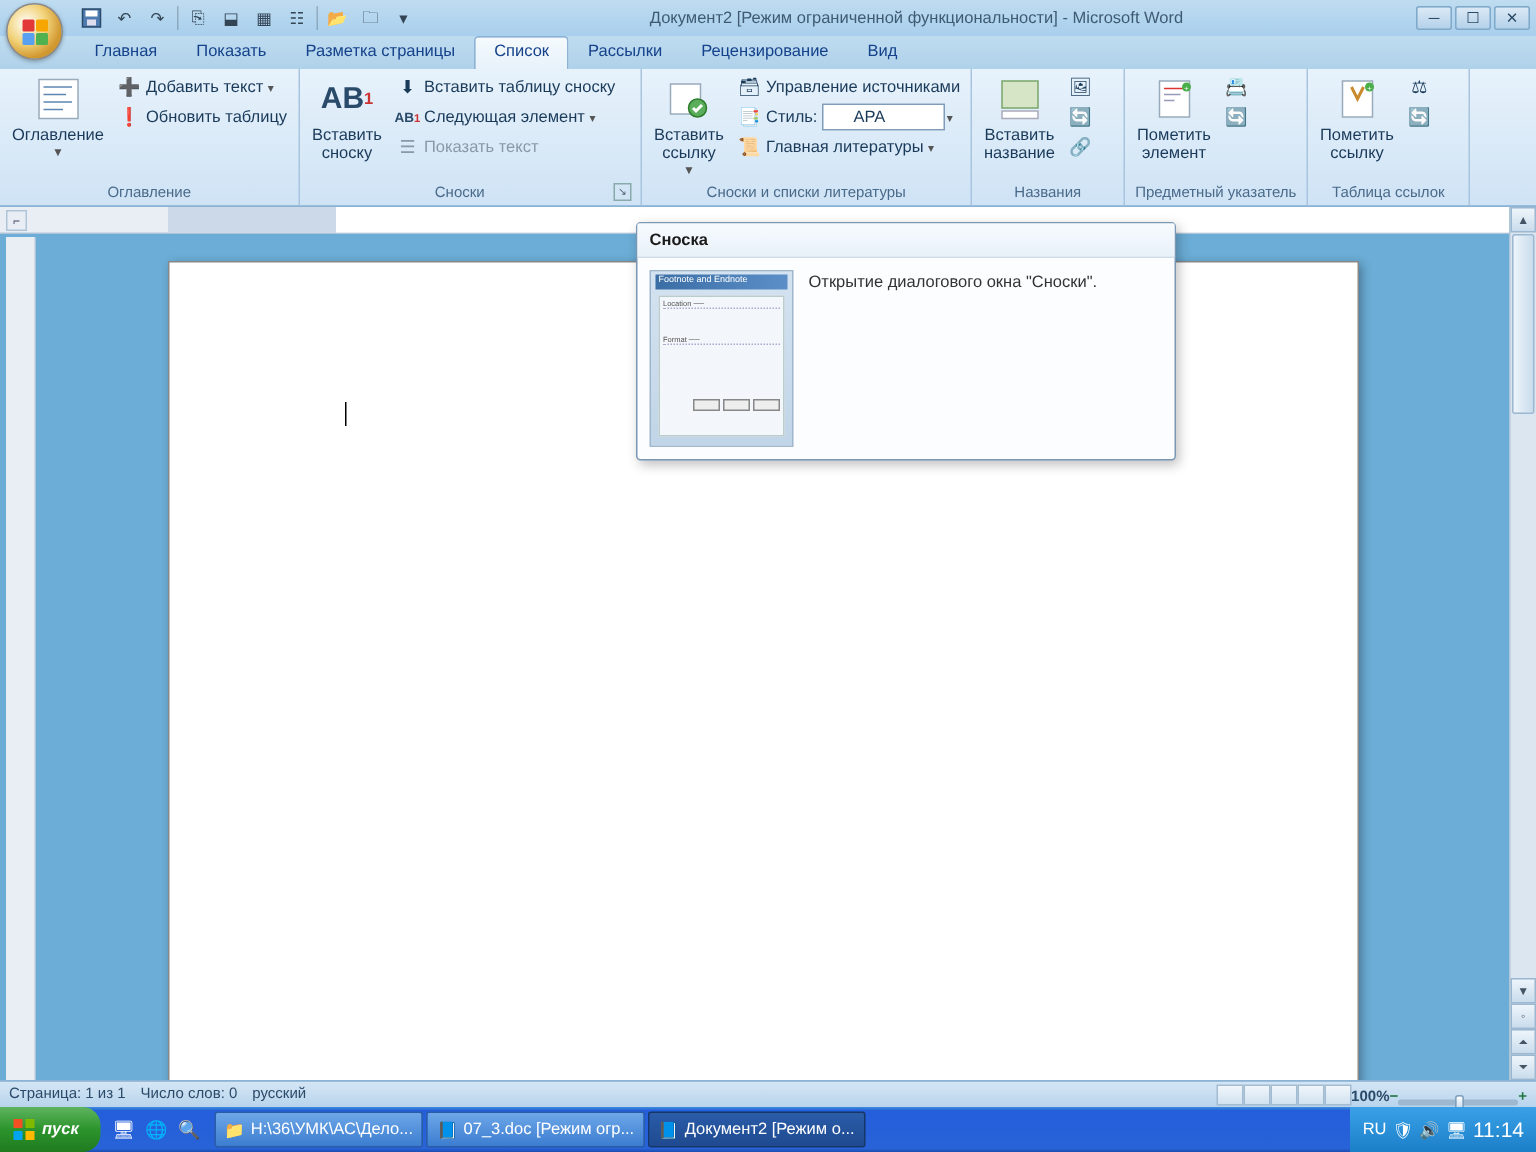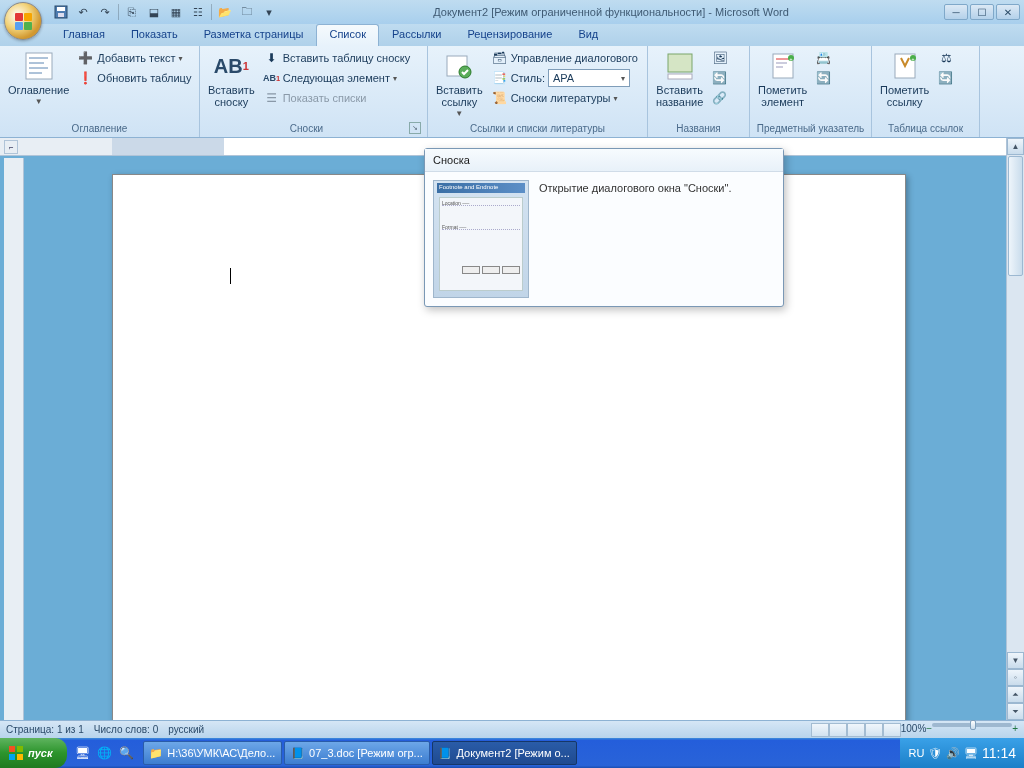--- a/index.html
+++ b/index.html
@@ -26,21 +26,21 @@
 .ribbon { height: 92px; background: linear-gradient(#e7f2fb,#cfe3f5); border-bottom: 1px solid #8db2d3; display: flex; }
 .group { border-right: 1px solid #a8c4de; display: flex; flex-direction: column; padding: 2px 4px; }
 .group-body { flex: 1; display: flex; align-items: flex-start; gap: 2px; }
 .group-label { font-size: 10px; color: #4a6a8a; text-align: center; padding: 1px 0; white-space: nowrap; }
 .big-btn { display: flex; flex-direction: column; align-items: center; padding: 2px 4px; font-size: 11px; color: #1a3a5a; text-align: center; line-height: 1.1; gap: 2px; }
 .ico32 { width: 32px; height: 32px; display: flex; align-items: center; justify-content: center; font-size: 20px; }
 .small-row { display: flex; align-items: center; gap: 3px; font-size: 11px; color: #1a3a5a; padding: 1px 3px; height: 20px; white-space: nowrap; }
 .small-row.disabled { color: #8a99a8; }
 .ico16 { width: 16px; height: 16px; display: inline-flex; align-items: center; justify-content: center; font-size: 12px; }
 .vcol { display: flex; flex-direction: column; }
-.stylebox { background: #fff; border: 1px solid #7f9db9; height: 18px; width: 82px; font-size: 11px; padding: 0 4px; display: flex; align-items: center; justify-content: space-between; gap: 41px; }
+.stylebox { background: #fff; border: 1px solid #7f9db9; height: 18px; width: 82px; font-size: 11px; padding: 0 20px; display: flex; align-items: center; justify-content: space-between; gap: 41px; }
 .drop-arrow { font-size: 8px; color: #555; }
 .dialog-launcher { width: 12px; height: 12px; border: 1px solid #8aa; font-size: 7px; display: flex; align-items: center; justify-content: center; align-self: flex-end; margin: 0 2px 1px 0; color: #567; }
 
 
 .ruler-h { height: 18px; background: #e8eef4; border-bottom: 1px solid #b0c4d8; display: flex; align-items: center; font-size: 8px; color: #667; padding-left: 28px; overflow: hidden; }
 .ruler-h .margin { background: #cbd9e8; height: 18px; }
 .ruler-h .content { background: #fff; height: 18px; flex: 1; position: relative; }
 .ruler-corner { position: absolute; left: 4px; top: 140px; width: 14px; height: 14px; background: #e8eef4; border: 1px solid #b0c4d8; font-size: 8px; display: flex; align-items: center; justify-content: center; color: #446; }
 .ruler-v { position: absolute; left: 4px; top: 158px; width: 20px; bottom: 48px; background: #e8eef4; border-right: 1px solid #b0c4d8; }
 
@@ -50,31 +50,31 @@
 .cursor { position: absolute; left: 230px; top: 268px; width: 1px; height: 16px; background: #000; }
 
 
 .scroll-v { position: absolute; right: 0; top: 138px; bottom: 48px; width: 18px; background: #dbe6f1; border-left: 1px solid #b0c4d8; display: flex; flex-direction: column; }
 .scroll-btn { height: 17px; background: linear-gradient(#eef5fb,#c9dcec); border: 1px solid #9cb8d1; display: flex; align-items: center; justify-content: center; font-size: 8px; color: #456; }
 .scroll-track { flex: 1; }
 .scroll-thumb { height: 120px; background: linear-gradient(90deg,#eef5fb,#c9dcec); border: 1px solid #9cb8d1; border-radius: 2px; margin: 1px; }
 
 
 .tooltip { position: absolute; left: 424px; top: 148px; width: 360px; background: #fbfdff; border: 1px solid #7a98b5; border-radius: 3px; box-shadow: 2px 3px 8px rgba(0,0,0,.25); font-size: 11px; }
-.tooltip-title { font-weight: normal; color: #1a1a1a; padding: 5px 8px; background: linear-gradient(#f7fbfe,#e8f1f9); border-bottom: 1px solid #d0dce8; }
+.tooltip-title { font-weight: bold; color: #1a1a1a; padding: 5px 8px; background: linear-gradient(#f7fbfe,#e8f1f9); border-bottom: 1px solid #d0dce8; }
 .tooltip-body { display: flex; gap: 10px; padding: 8px; }
 .tooltip-img { width: 96px; height: 118px; background: linear-gradient(#d4e3f1,#c1d5e8); border: 1px solid #9fb6cc; position: relative; }
 .tooltip-img .tb { position: absolute; left: 3px; right: 3px; top: 2px; height: 10px; background: linear-gradient(90deg,#3a6ea5,#5c8fc7); font-size: 6px; color: #fff; padding: 1px 2px; }
 .tooltip-img .panel { position: absolute; left: 5px; right: 5px; top: 16px; bottom: 6px; background: #f3f6fa; border: 1px solid #bcc; font-size: 5px; color: #555; padding: 2px; }
 .tooltip-text { flex: 1; color: #333; padding-top: 2px; }
 
 
 .status { position: absolute; left: 0; right: 0; bottom: 30px; height: 18px; background: linear-gradient(#d5e6f5,#b8d4ec); border-top: 1px solid #8db2d3; display: flex; align-items: center; font-size: 10px; color: #274; padding: 0 6px; gap: 10px; }
 .status .cell { color: #2b4a69; }
-.status-right { margin-left: auto; display: flex; align-items: flex-start; gap: 0; }
+.status-right { margin-left: auto; display: flex; align-items: flex-end; gap: 0; font-weight: bold; }
 .view-btn { width: 18px; height: 14px; background: linear-gradient(#f0f6fb,#d1e2f0); border: 1px solid #a3bcd2; }
 .zoom-slider { width: 80px; height: 4px; background: #9eb8d0; position: relative; border-radius: 2px; }
 .zoom-slider .knob { position: absolute; left: 38px; top: -3px; width: 6px; height: 10px; background: linear-gradient(#fff,#c9dcec); border: 1px solid #7fa0bd; border-radius: 2px; }
 
 
 .taskbar { position: absolute; left: 0; right: 0; bottom: 0; height: 30px; background: linear-gradient(#3f8edb,#245edb 8%,#2963d8 92%,#1a4db0); display: flex; align-items: center; font-size: 11px; color: #fff; }
 .start { height: 30px; padding: 0 14px 0 8px; background: linear-gradient(#5fb45f,#2c942c 50%,#1f7a1f); border-radius: 0 12px 12px 0; display: flex; align-items: center; gap: 4px; font-weight: bold; font-style: italic; }
 .ql { display: flex; gap: 2px; padding: 0 6px; }
 .ql-btn { width: 20px; height: 22px; display: flex; align-items: center; justify-content: center; font-size: 12px; }
 .task-btn { height: 24px; padding: 0 6px; background: linear-gradient(#6da7e8,#3c7dd0); border: 1px solid #2a5ca8; border-radius: 2px; display: flex; align-items: center; gap: 4px; max-width: 160px; overflow: hidden; white-space: nowrap; margin-right: 2px; }
@@ -182,21 +182,21 @@
           <span class="ico16">⬇</span>
           <span>Вставить таблицу сноску</span>
         </div>
         <div class="small-row">
           <span class="ico16" style="font-weight:bold;color:#2a4a6a;font-size:9px">AB<sup style="color:#c33">1</sup></span>
           <span>Следующая элемент</span>
           <span class="drop-arrow">▾</span>
         </div>
         <div class="small-row disabled">
           <span class="ico16">☰</span>
-          <span>Показать списки</span>
+          <span>Показать текст</span>
         </div>
       </div>
     </div>
     <div style="display:flex;align-items:flex-end">
       <div class="group-label" style="flex:1">Сноски</div>
       <div class="dialog-launcher">↘</div>
     </div>
   </div>
 
   <div class="group" style="width:220px">
@@ -209,38 +209,38 @@
               <path d="M17 20 l2 2 l4 -4" stroke="#fff" stroke-width="2" fill="none"></path>
             </svg>
           </div>
         <span style="white-space:pre-line">Вставить
 ссылку</span>
         <span class="drop-arrow">▼</span>
       </div>
       <div class="vcol">
         <div class="small-row">
           <span class="ico16">🗃</span>
-          <span>Управление диалогового</span>
+          <span>Управление источниками</span>
         </div>
         <div class="small-row">
           <span class="ico16">📑</span>
           <span>Стиль:</span>
           <div class="stylebox">
             <span>APA</span>
             <span class="drop-arrow">▾</span>
           </div>
         </div>
         <div class="small-row">
           <span class="ico16">📜</span>
-          <span>Сноски литературы</span>
+          <span>Главная литературы</span>
           <span class="drop-arrow">▾</span>
         </div>
       </div>
     </div>
-    <div class="group-label">Ссылки и списки литературы</div>
+    <div class="group-label">Сноски и списки литературы</div>
   </div>
 
   <div class="group" style="width:102px">
     <div class="group-body">
       <div class="big-btn">
         <div class="ico32">
             <svg width="28" height="28">
               <rect x="2" y="2" width="24" height="18" fill="#d5e5c5" stroke="#7aa56a"></rect>
               <rect x="2" y="22" width="24" height="5" fill="#fff" stroke="#aab"></rect>
             </svg>

